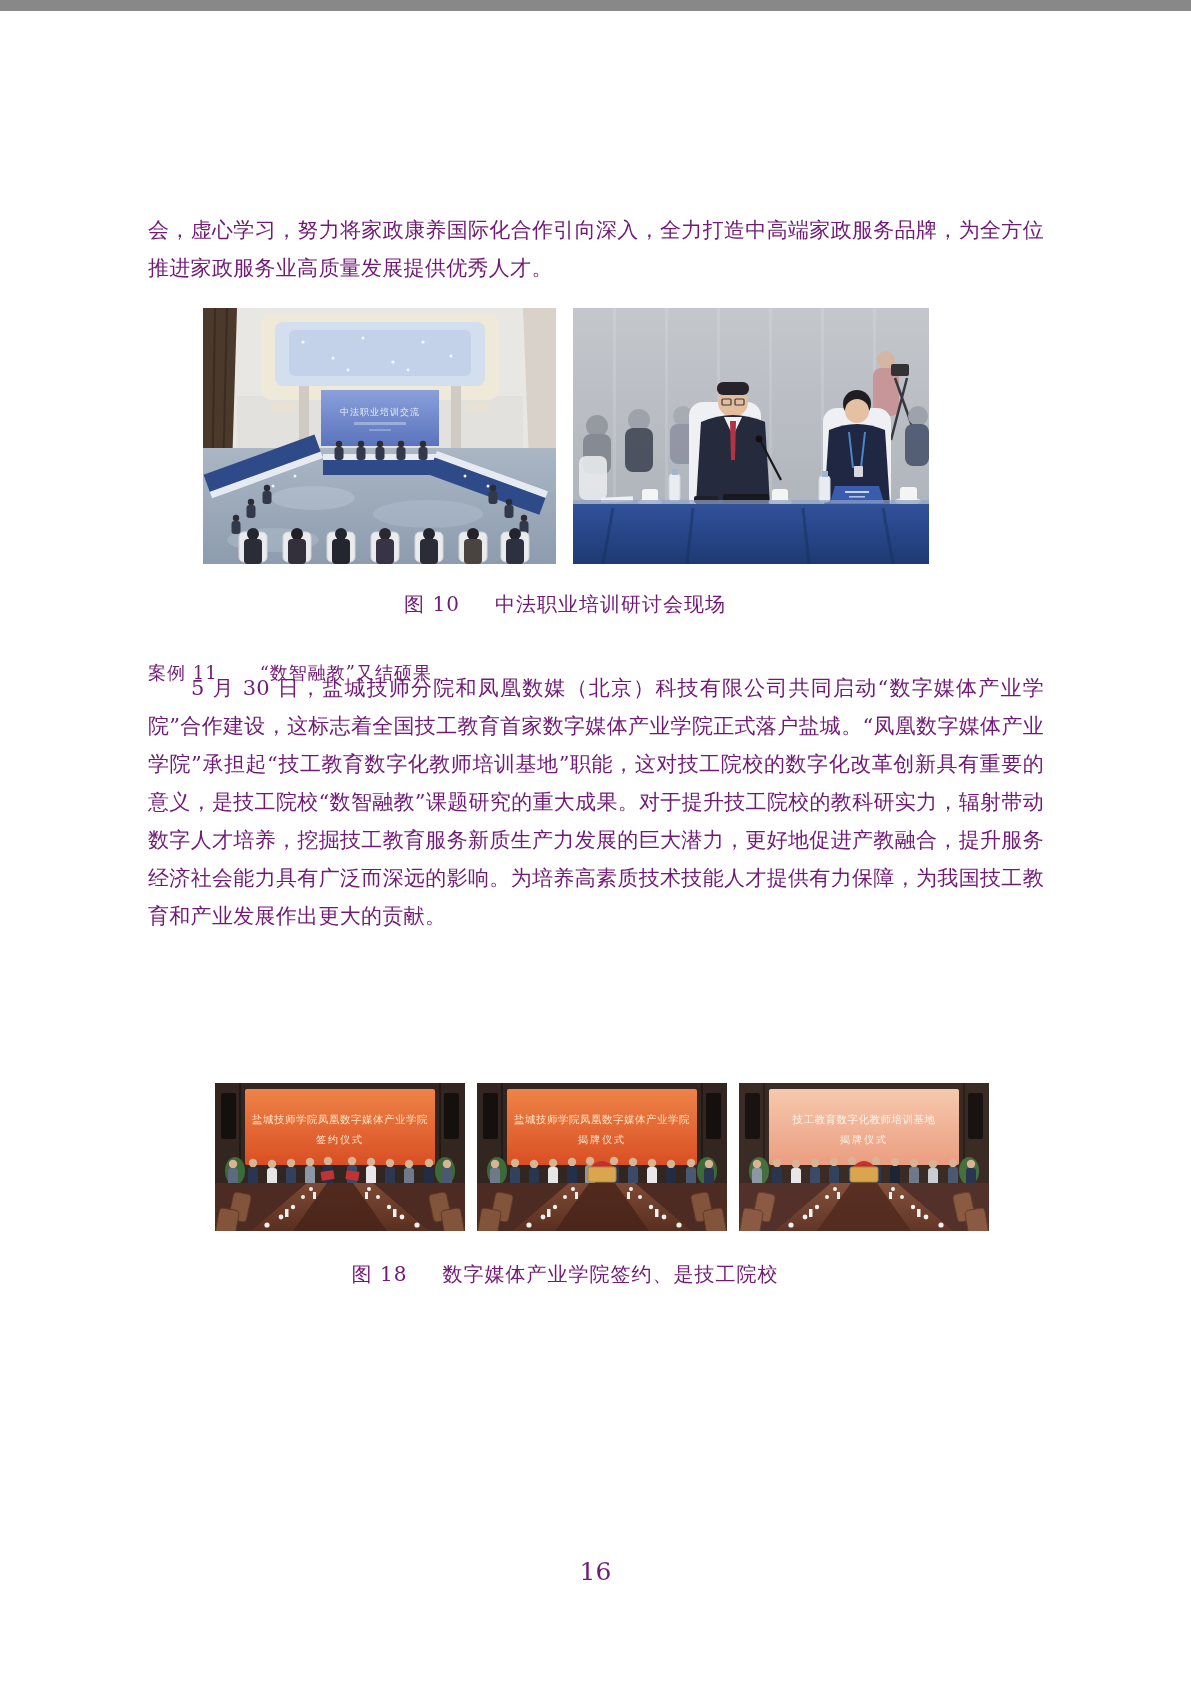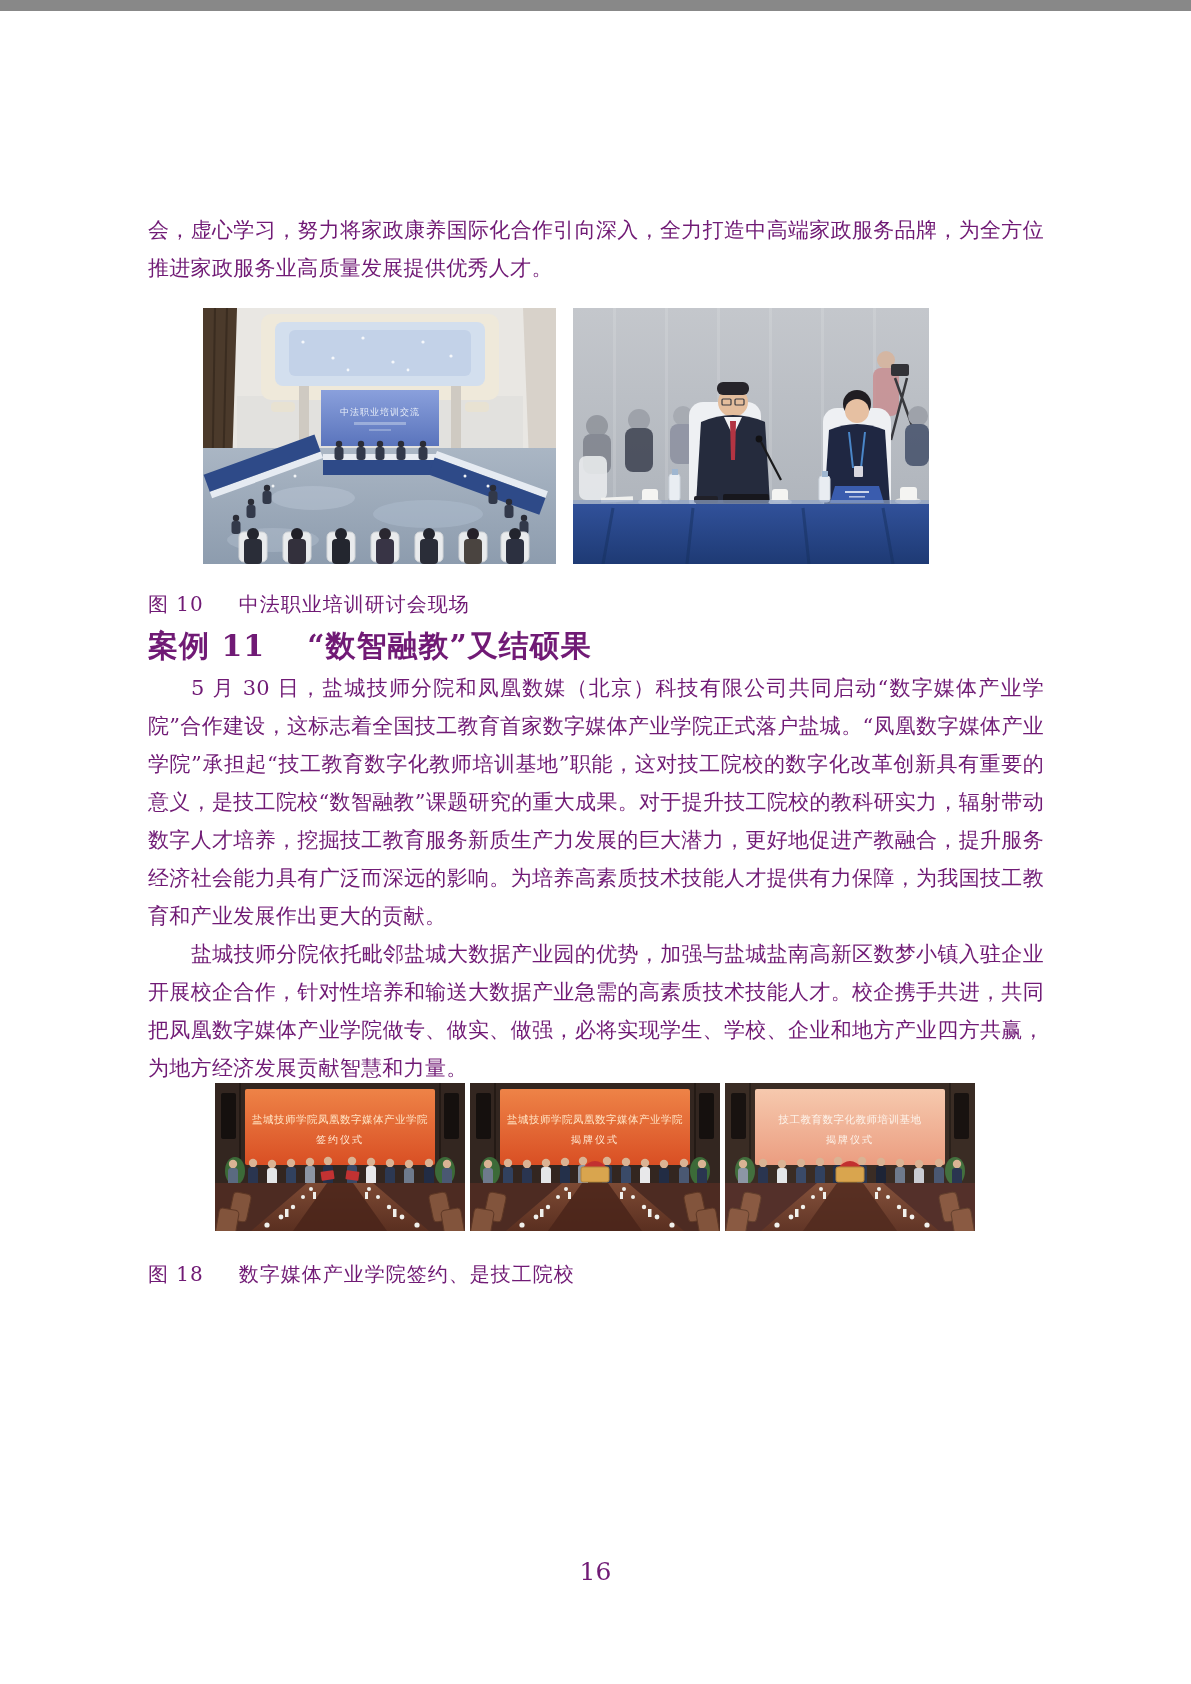--- a/index.html
+++ b/index.html
@@ -5,28 +5,28 @@
   html,body{margin:0;padding:0;background:#888;}
   .page{position:relative;width:1191px;height:1684px;margin:11px auto;background:#ffffff;overflow:hidden;
         font-family:"DejaVu Serif","Liberation Serif",serif;color:#701a75;}
   .para{margin:0;font-size:21px;line-height:38px;text-align:justify;letter-spacing:0.3px;}
   .indent{text-indent:43px;}
   .intro{position:absolute;top:200px;left:148px;width:896px;}
   .case-text{position:absolute;top:658px;left:148px;width:896px;}
   .case-text p{margin:0;}
   .photo-row{position:absolute;display:flex;}
   .row1{top:297px;left:203px;gap:17px;}
-  .row2{top:1072px;left:215px;gap:5px;}
+  .row2{top:1072px;left:215px;gap:12px;}
   .photo{display:block;flex:none;}
   .caption{position:absolute;left:148px;width:896px;box-sizing:border-box;padding-right:62px;
-           text-align:left;font-size:20px;letter-spacing:1px;}
+           text-align:center;font-size:20px;letter-spacing:1px;}
   .cap1{top:580px;}
   .cap2{top:1250px;}
   .cap-label{margin-right:35px;}
-  .heading{position:absolute;top:615px;left:148px;margin:0;font-size:30px;font-weight:bold;letter-spacing:1px;}
+  .heading{position:absolute;top:650px;left:148px;margin:0;font-size:18px;font-weight:normal;letter-spacing:1px;}
   .heading-label{margin-right:42px;}
   .page-number{position:absolute;top:1546px;left:0;width:100%;text-align:center;font-size:25px;}
 </style>
 </head>
 <body>
 
 <div class="page">
 
   <p class="para intro">会，虚心学习，努力将家政康养国际化合作引向深入，全力打造中高端家政服务品牌，为全方位推进家政服务业高质量发展提供优秀人才。</p>
 
@@ -228,21 +228,20 @@
   <div class="caption cap1">
     <span class="cap-label">图 10</span><span>中法职业培训研讨会现场</span>
   </div>
 
   <h2 class="heading">
     <span class="heading-label">案例 11</span><span>“数智融教”又结硕果</span>
   </h2>
 
   <div class="case-text">
     <p class="para indent">5 月 30 日，盐城技师分院和凤凰数媒（北京）科技有限公司共同启动“数字媒体产业学院”合作建设，这标志着全国技工教育首家数字媒体产业学院正式落户盐城。“凤凰数字媒体产业学院”承担起“技工教育数字化教师培训基地”职能，这对技工院校的数字化改革创新具有重要的意义，是技工院校“数智融教”课题研究的重大成果。对于提升技工院校的教科研实力，辐射带动数字人才培养，挖掘技工教育服务新质生产力发展的巨大潜力，更好地促进产教融合，提升服务经济社会能力具有广泛而深远的影响。为培养高素质技术技能人才提供有力保障，为我国技工教育和产业发展作出更大的贡献。</p>
-    <p class="para indent">盐城技师分院依托毗邻盐城大数据产业园的优势，加强与盐城盐南高新区数梦小镇入驻企业开展校企合作，针对性培养和输送大数据产业急需的高素质技术技能人才。校企携手共进，共同把凤凰数字媒体产业学院做专、做实、做强，必将实现学生、学校、企业和地方产业四方共赢，为地方经济发展贡献智慧和力量。</p>
   </div>
 
   <div class="photo-row row2">
 
     <svg class="photo" width="250" height="148" viewBox="0 0 250 148" role="img">
       <defs>
         <linearGradient id="scrA" x1="0" y1="0" x2="0" y2="1">
             <stop offset="0" stop-color="#ee8347"></stop>
             <stop offset="1" stop-color="#d94f24"></stop>
           </linearGradient>

